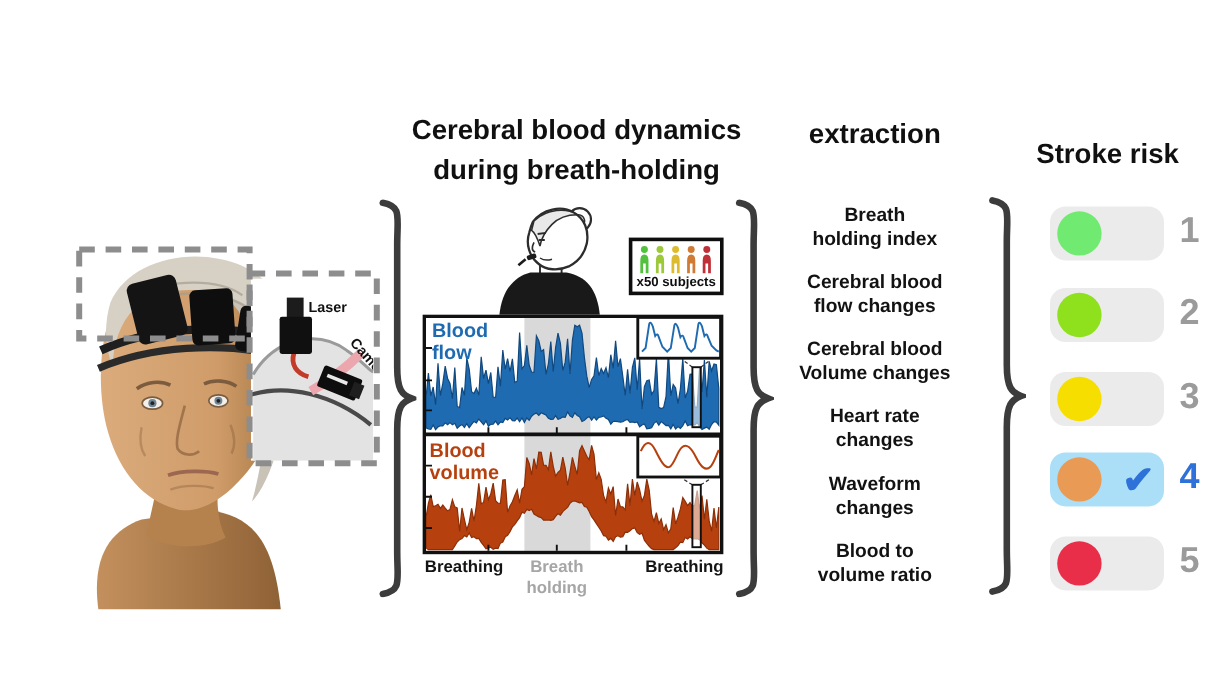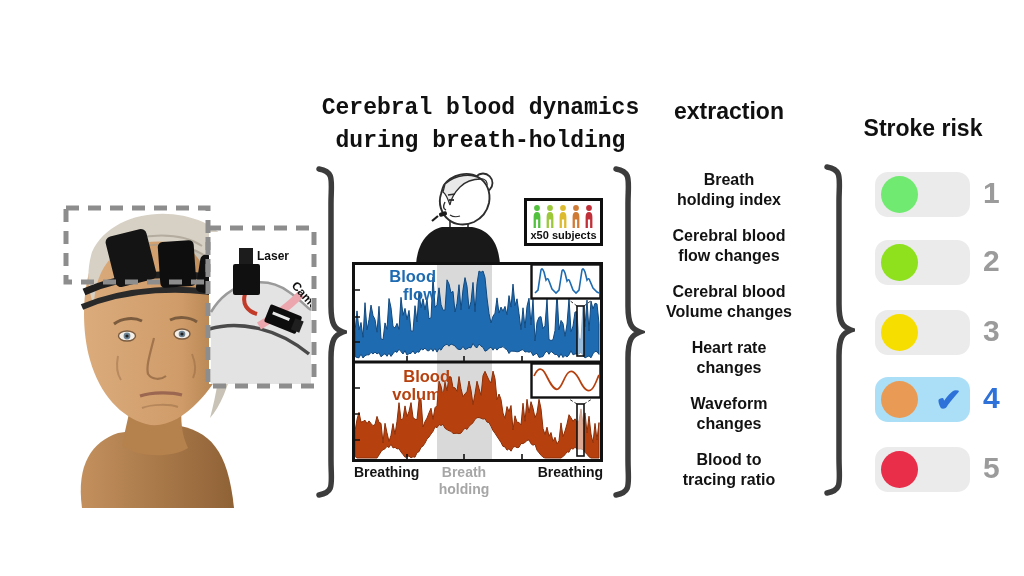--- a/index.html
+++ b/index.html
@@ -11,36 +11,36 @@
   .features-list{position:absolute;left:645px;top:170px;width:168px;height:320px;
                  display:flex;flex-direction:column;justify-content:space-between;}
   .feat-item{font-weight:bold;font-size:16px;line-height:20px;text-align:center;color:#121212;}
   
   .risk-row{position:absolute;left:875px;height:45px;}
   .pill{position:absolute;left:0;top:0;width:95px;height:45px;border-radius:13px;background:#ebebeb;}
   .dot{position:absolute;left:6px;top:4px;width:37px;height:37px;border-radius:50%;}
   .check{position:absolute;right:8px;top:2px;font-size:32px;font-weight:bold;line-height:42px;}
   .num{position:absolute;left:108px;top:4px;font-size:30px;font-weight:bold;color:#9b9b9b;}
   
-  .wave-label{position:absolute;font-weight:bold;font-size:16.5px;line-height:18px;text-align:right;}
+  .wave-label{position:absolute;font-weight:bold;font-size:16.5px;line-height:18px;text-align:left;}
   .phase-row{position:absolute;left:352px;top:462px;width:251px;height:40px;}
   .phase{position:absolute;font-weight:bold;font-size:14px;line-height:17px;color:#141414;white-space:nowrap;}
   .phase.mid{color:#a6a6a6;text-align:center;}
   
   .subjects-box{position:absolute;left:524px;top:198px;width:79px;height:48px;border:3px solid #0e0e0e;
                 background:#fff;display:flex;flex-direction:column;align-items:center;justify-content:flex-end;
                 box-sizing:border-box;padding-bottom:1px;}
   .subjects-label{font-size:11px;font-weight:600;color:#0e0e0e;line-height:14px;}
 </style>
 </head>
 <body>
 
 <div class="stage">
 
-  <div class="title" style="left:318px;top:92px;width:325px;font-family:Liberation Mono, monospace;">
+  <div class="title" style="left:318px;top:92px;width:325px;">
     <div>Cerebral blood dynamics</div>
     <div>during breath-holding</div>
   </div>
   <div class="title" style="left:650px;top:95px;width:158px;">
     <div>extraction</div>
   </div>
   <div class="title" style="left:848px;top:112px;width:150px;text-align:center;">
     <div>Stroke risk</div>
   </div>
 
@@ -211,21 +211,21 @@
     <div class="feat-item">
       <div>Heart rate</div>
         <div>changes</div>
     </div>
     <div class="feat-item">
       <div>Waveform</div>
         <div>changes</div>
     </div>
     <div class="feat-item">
       <div>Blood to</div>
-        <div>tracing ratio</div>
+        <div>volume ratio</div>
     </div>
   </div>
 
   <div class="risk-row" style="top:172px;">
     <div class="pill" style="background-color: rgb(235, 235, 235);">
       <div class="dot" style="background-color: rgb(112, 234, 112);"></div>
     </div>
     <div class="num" style="color: rgb(155, 155, 155);">1</div>
   </div>
   <div class="risk-row" style="top:240px;">

